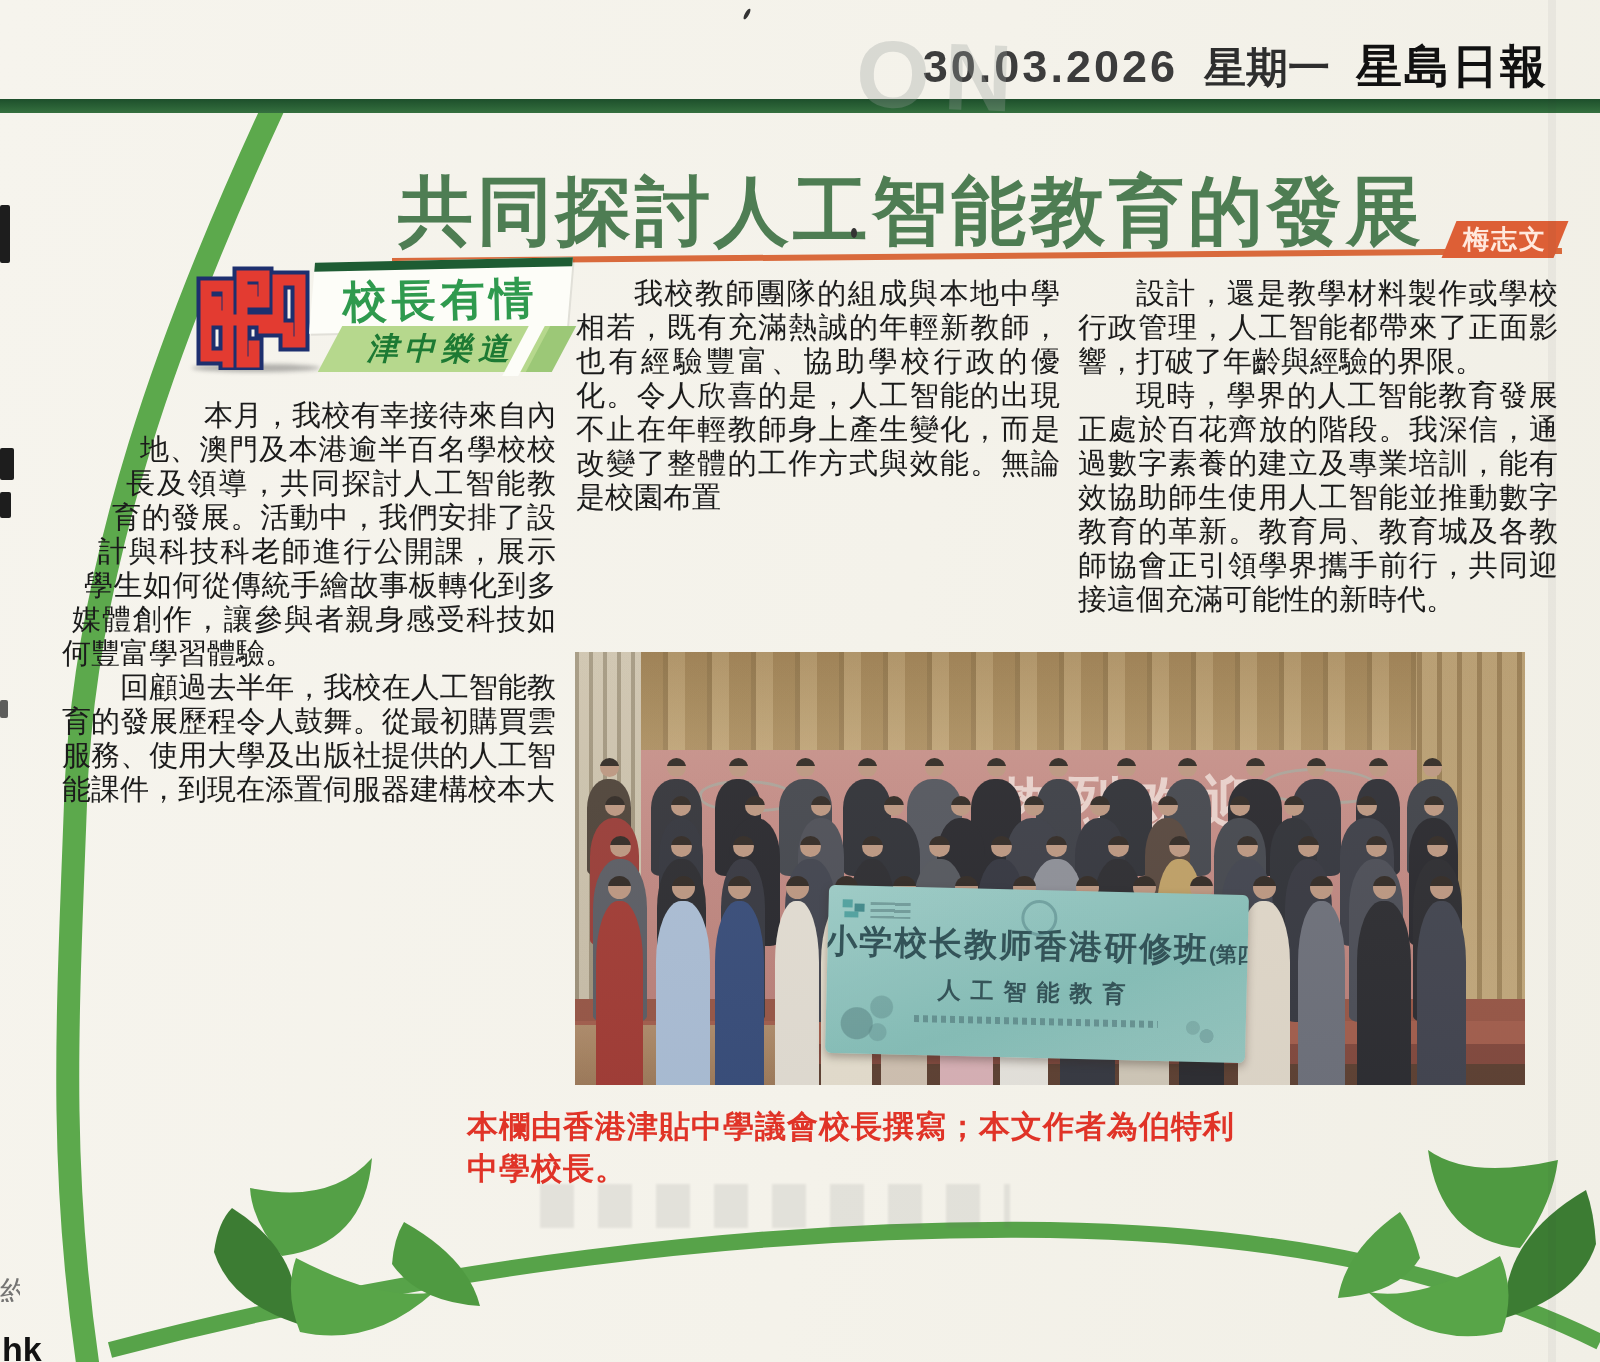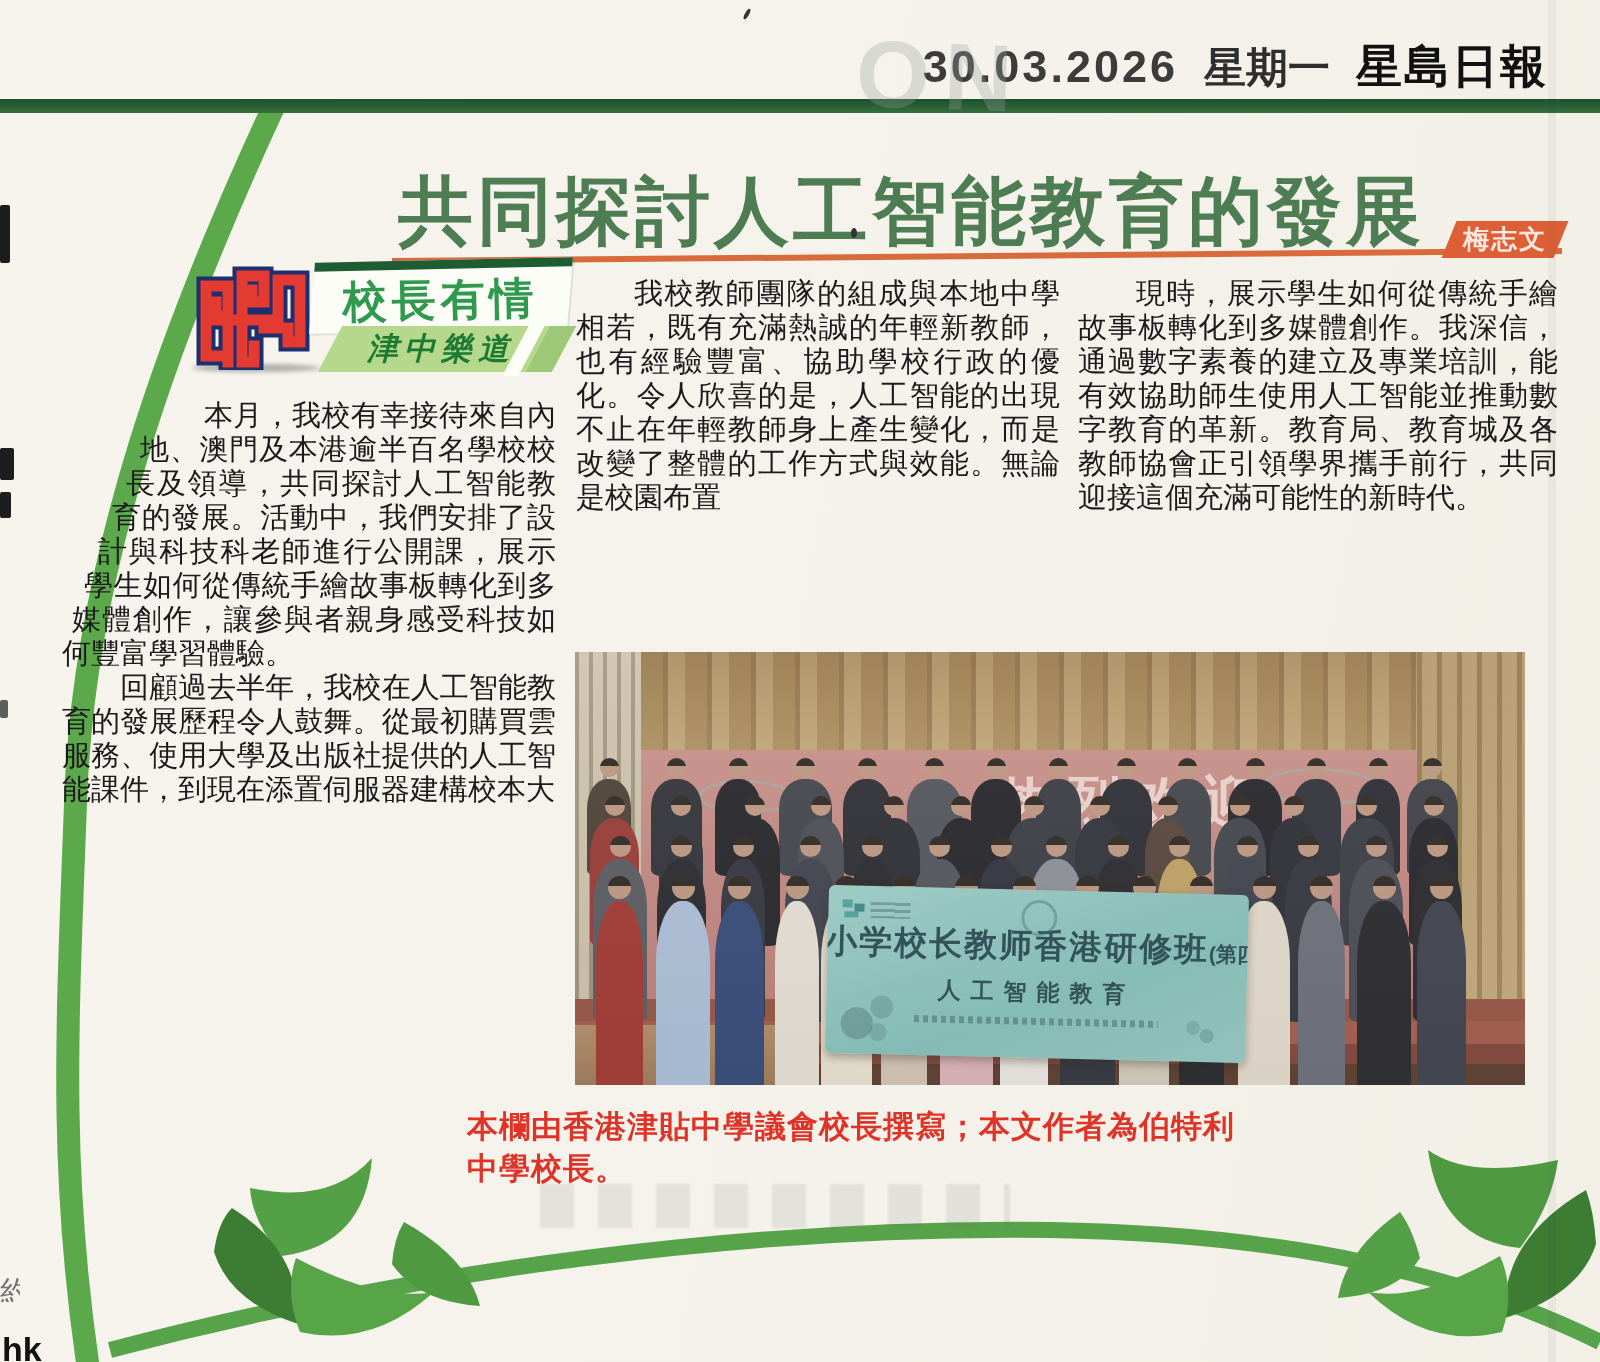--- a/index.html
+++ b/index.html
@@ -193,21 +193,22 @@
     <div class="step s5"></div>
     <div class="step s6"></div>
     <div class="step s7"></div>
     <p>本月，我校有幸接待來自內地、澳門及本港逾半百名學校校長及領導，共同探討人工智能教育的發展。活動中，我們安排了設計與科技科老師進行公開課，展示學生如何從傳統手繪故事板轉化到多媒體創作，讓參與者親身感受科技如何豐富學習體驗。</p>
     <p>回顧過去半年，我校在人工智能教育的發展歷程令人鼓舞。從最初購買雲服務、使用大學及出版社提供的人工智能課件，到現在添置伺服器建構校本大</p>
   </div>
   <div class="col" id="col2">
     <p>我校教師團隊的組成與本地中學相若，既有充滿熱誠的年輕新教師，也有經驗豐富、協助學校行政的優化。令人欣喜的是，人工智能的出現不止在年輕教師身上產生變化，而是改變了整體的工作方式與效能。無論是校園布置</p>
   </div>
   <div class="col" id="col3">
-    <p>現時，展示學生如何從傳統手繪故事板轉化到多媒體創作。我深信，通過數字素養的建立及專業培訓，能有效協助師生使用人工智能並推動數字教育的革新。教育局、教育城及各教師協會正引領學界攜手前行，共同迎接這個充滿可能性的新時代。</p>
+    <p>設計，還是教學材料製作或學校行政管理，人工智能都帶來了正面影響，打破了年齡與經驗的界限。</p>
+    <p>現時，學界的人工智能教育發展正處於百花齊放的階段。我深信，通過數字素養的建立及專業培訓，能有效協助師生使用人工智能並推動數字教育的革新。教育局、教育城及各教師協會正引領學界攜手前行，共同迎接這個充滿可能性的新時代。</p>
   </div>
 
   <div class="photo">
     <div class="curtain-top"></div>
     <div class="backdrop">
       <div class="welcome-text">热烈欢迎</div>
       <div class="cloud" style="left:60px;top:30px;width:90px;height:26px;"></div>
       <div class="cloud" style="right:40px;top:18px;width:110px;height:30px;"></div>
     </div>
     <div class="curtain-left"></div>

